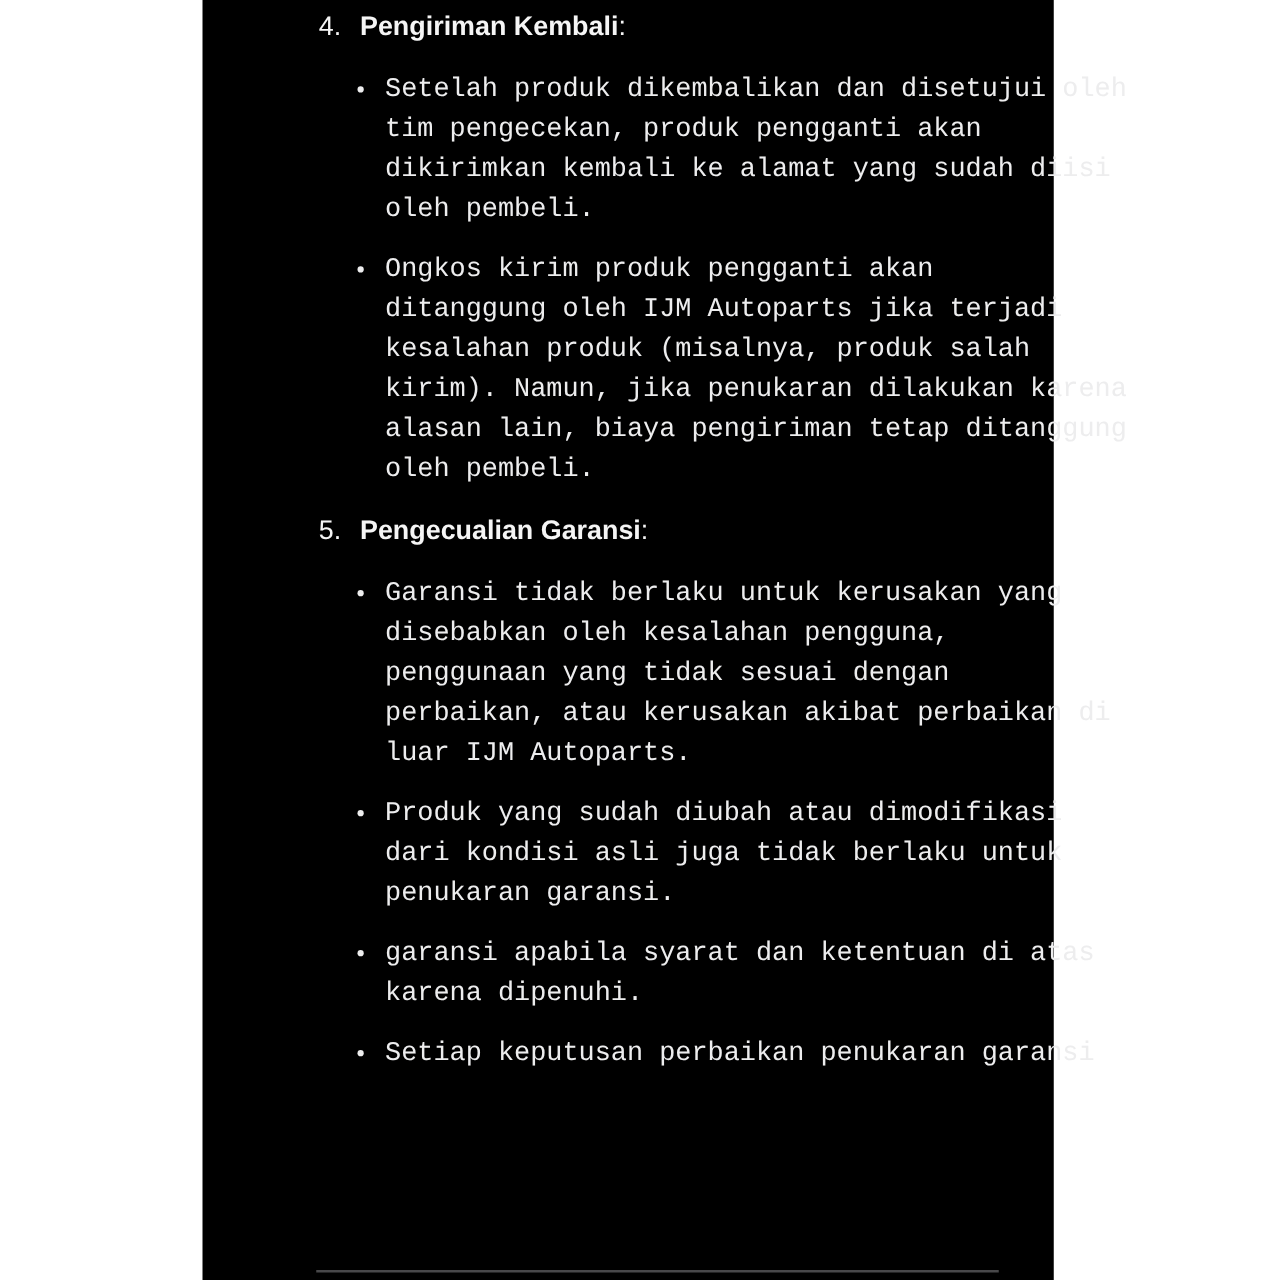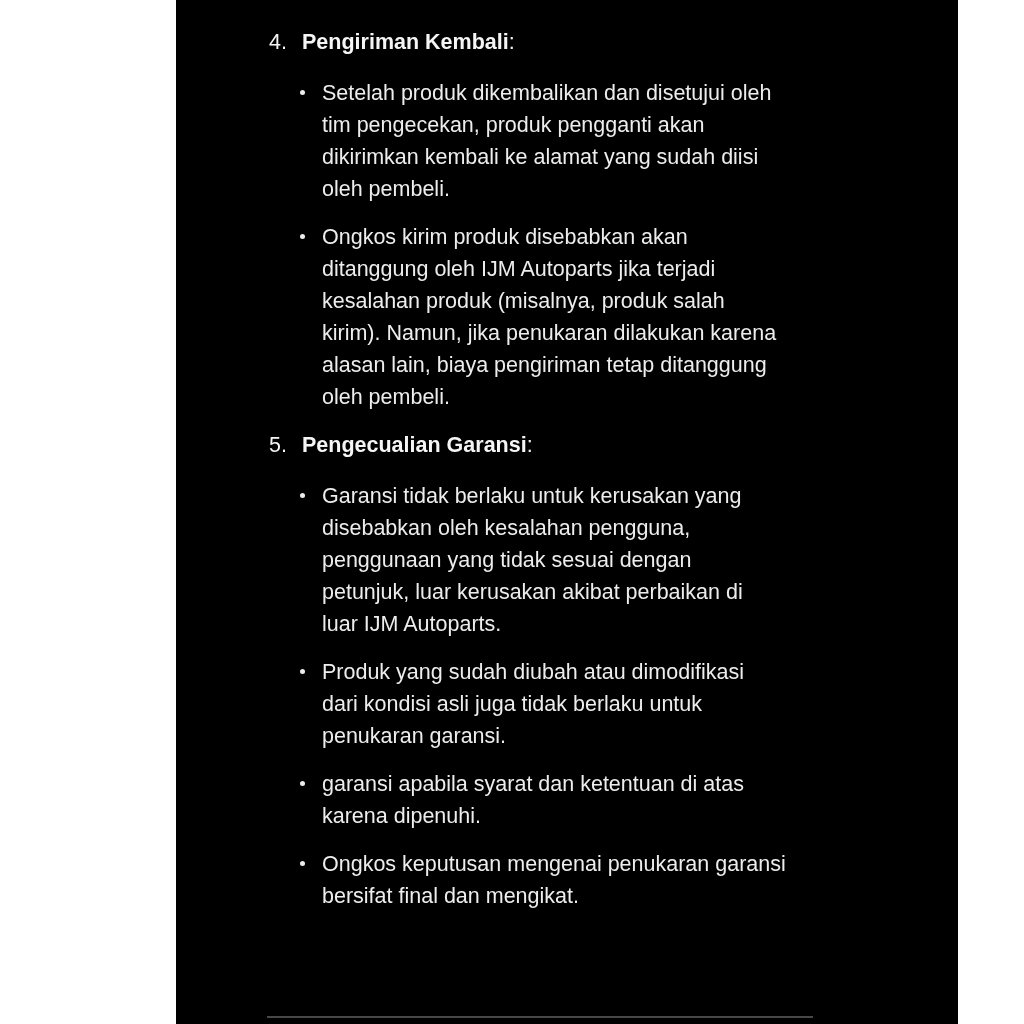--- a/index.html
+++ b/index.html
@@ -10,27 +10,27 @@
   }
   .canvas {
     position: relative;
     width: 1024px;
     height: 1024px;
     background: var(--page-bg, #ffffff);
     overflow: hidden;
   }
   .panel {
     position: absolute;
-    left: 176px;
+    left: 162px;
     top: 0;
-    width: 782px;
+    width: 681px;
     height: 1024px;
     background: var(--panel-bg, #000000);
     box-sizing: border-box;
-    padding-top: 26px;
+    padding-top: 5px;
     color: var(--text-color, #ededee);
     font-size: 21.5px;
   }
   .heading {
     line-height: 32px;
     margin: 0 0 19px 0;
     padding-left: 93px;
     white-space: nowrap;
     color: var(--heading-color, #f5f5f5);
   }
@@ -43,20 +43,21 @@
     font-weight: 700;
   }
   .heading .colon {
     font-weight: 400;
   }
   .bullet {
     position: relative;
     margin: 0 0 16px 0;
     padding-left: 146px;
     line-height: 32px;
+    font-family: Liberation Mono, monospace;
   }
   .bullet .dot {
     position: absolute;
     left: 124px;
     top: 13px;
     width: 5px;
     height: 5px;
     border-radius: 50%;
     background: var(--text-color, #ededee);
   }
@@ -85,38 +86,38 @@
             <div class="lines">
               <div class="line">Setelah produk dikembalikan dan disetujui oleh</div>
               <div class="line">tim pengecekan, produk pengganti akan</div>
               <div class="line">dikirimkan kembali ke alamat yang sudah diisi</div>
               <div class="line">oleh pembeli.</div>
             </div>
           </div>
           <div class="bullet">
             <span class="dot"></span>
             <div class="lines">
-              <div class="line">Ongkos kirim produk disebabkan akan</div>
+              <div class="line">Ongkos kirim produk pengganti akan</div>
               <div class="line">ditanggung oleh IJM Autoparts jika terjadi</div>
               <div class="line">kesalahan produk (misalnya, produk salah</div>
               <div class="line">kirim). Namun, jika penukaran dilakukan karena</div>
               <div class="line">alasan lain, biaya pengiriman tetap ditanggung</div>
               <div class="line">oleh pembeli.</div>
             </div>
           </div>
         </div>
         <div class="section">
           <div class="heading"><span class="num">5.</span><span class="title">Pengecualian Garansi</span><span class="colon">:</span></div>
           <div class="bullet">
             <span class="dot"></span>
             <div class="lines">
               <div class="line">Garansi tidak berlaku untuk kerusakan yang</div>
               <div class="line">disebabkan oleh kesalahan pengguna,</div>
               <div class="line">penggunaan yang tidak sesuai dengan</div>
-              <div class="line">petunjuk, luar kerusakan akibat perbaikan di</div>
+              <div class="line">perbaikan, atau kerusakan akibat perbaikan di</div>
               <div class="line">luar IJM Autoparts.</div>
             </div>
           </div>
           <div class="bullet">
             <span class="dot"></span>
             <div class="lines">
               <div class="line">Produk yang sudah diubah atau dimodifikasi</div>
               <div class="line">dari kondisi asli juga tidak berlaku untuk</div>
               <div class="line">penukaran garansi.</div>
             </div>
@@ -126,21 +127,20 @@
           <div class="bullet">
             <span class="dot"></span>
             <div class="lines">
               <div class="line">garansi apabila syarat dan ketentuan di atas</div>
               <div class="line">karena dipenuhi.</div>
             </div>
           </div>
           <div class="bullet">
             <span class="dot"></span>
             <div class="lines">
-              <div class="line">Ongkos keputusan mengenai penukaran garansi</div>
-              <div class="line">bersifat final dan mengikat.</div>
+              <div class="line">Setiap keputusan perbaikan penukaran garansi</div>
             </div>
           </div>
         </div>
       </div>
     <div class="divider"></div>
   </div>
 </div>
 
 </body></html>

